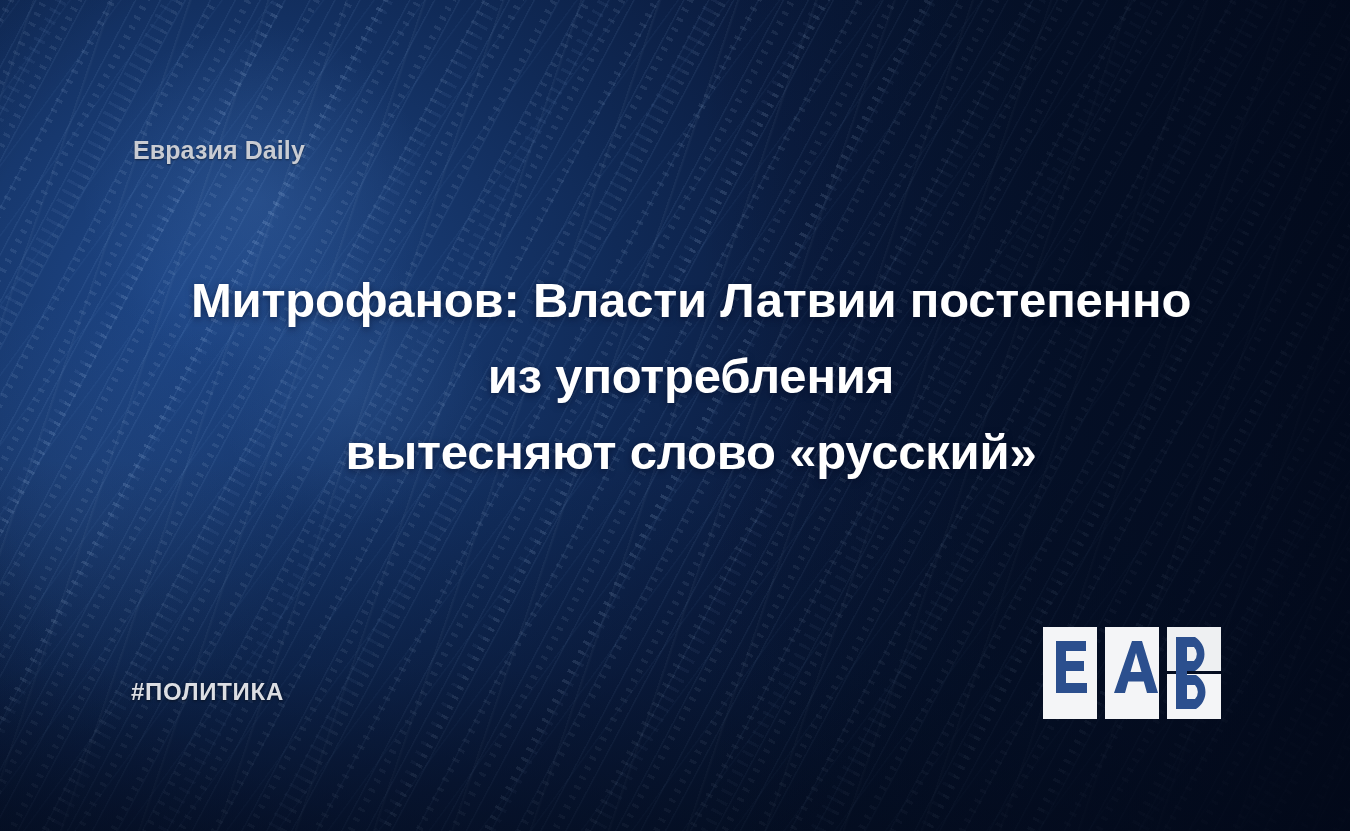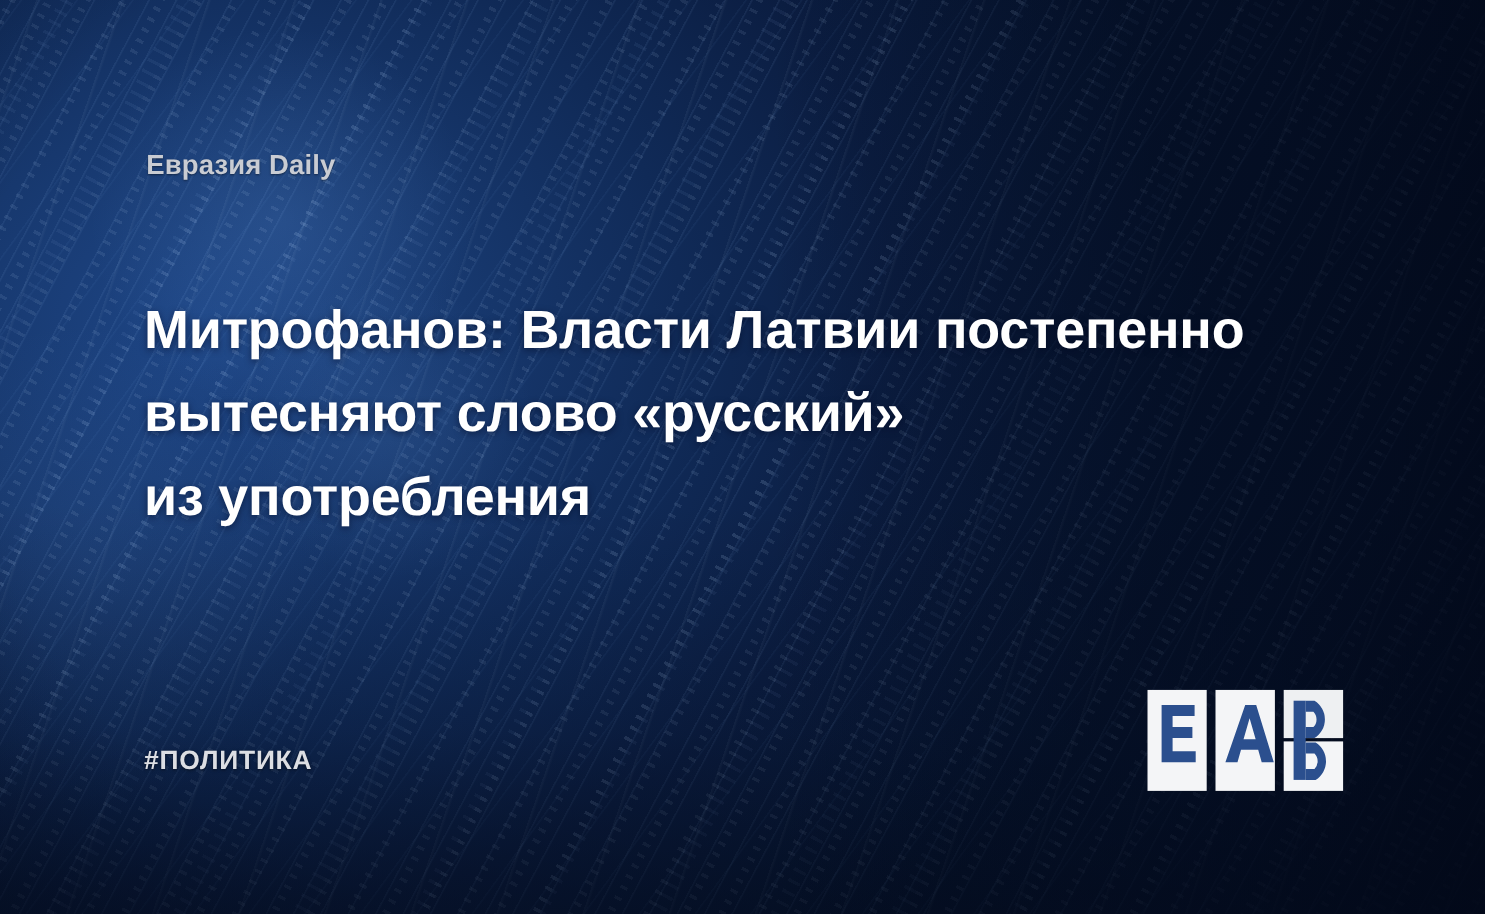--- a/index.html
+++ b/index.html
@@ -122,21 +122,21 @@
     top: 262px;
     width: 1120px;
     margin: 0;
     font-size: 49px;
     font-weight: 700;
     line-height: 76px;
     letter-spacing: -0.2px;
     color: #ffffff;
     text-shadow: 0 2px 7px rgba(0,10,35,.55);
   }
-  .headline .ln { display: block; white-space: nowrap; }
+  .headline .ln { display: block; white-space: nowrap; text-align: center; }
 
   .tag {
     position: absolute;
     left: 131px;
     top: 678px;
     font-size: 24px;
     font-weight: 700;
     letter-spacing: .7px;
     color: #dcdee3;
     text-shadow: 0 1px 3px rgba(0,0,0,.5);
@@ -165,22 +165,22 @@
   <div class="bg-layer bg-streaks-c"></div>
   <div class="bg-layer bg-dashes"></div>
   <div class="bg-layer bg-vignette"></div>
 
   <div class="content">
 
     <div class="wordmark">Евразия Daily</div>
 
     <h1 class="headline">
       <span class="ln">Митрофанов: Власти Латвии постепенно</span>
+      <span class="ln">из употребления</span>
       <span class="ln">вытесняют слово «русский»</span>
-      <span class="ln">из употребления</span>
     </h1>
 
     <div class="tag">#ПОЛИТИКА</div>
 
     <div class="logo">
       <svg viewBox="0 0 180 92" xmlns="http://www.w3.org/2000/svg" aria-hidden="true">
 
         <g>
           <rect x="0" y="0" width="54" height="92" fill="#f4f5f7"></rect>
           <rect x="62" y="0" width="54" height="92" fill="#f4f5f7"></rect>

